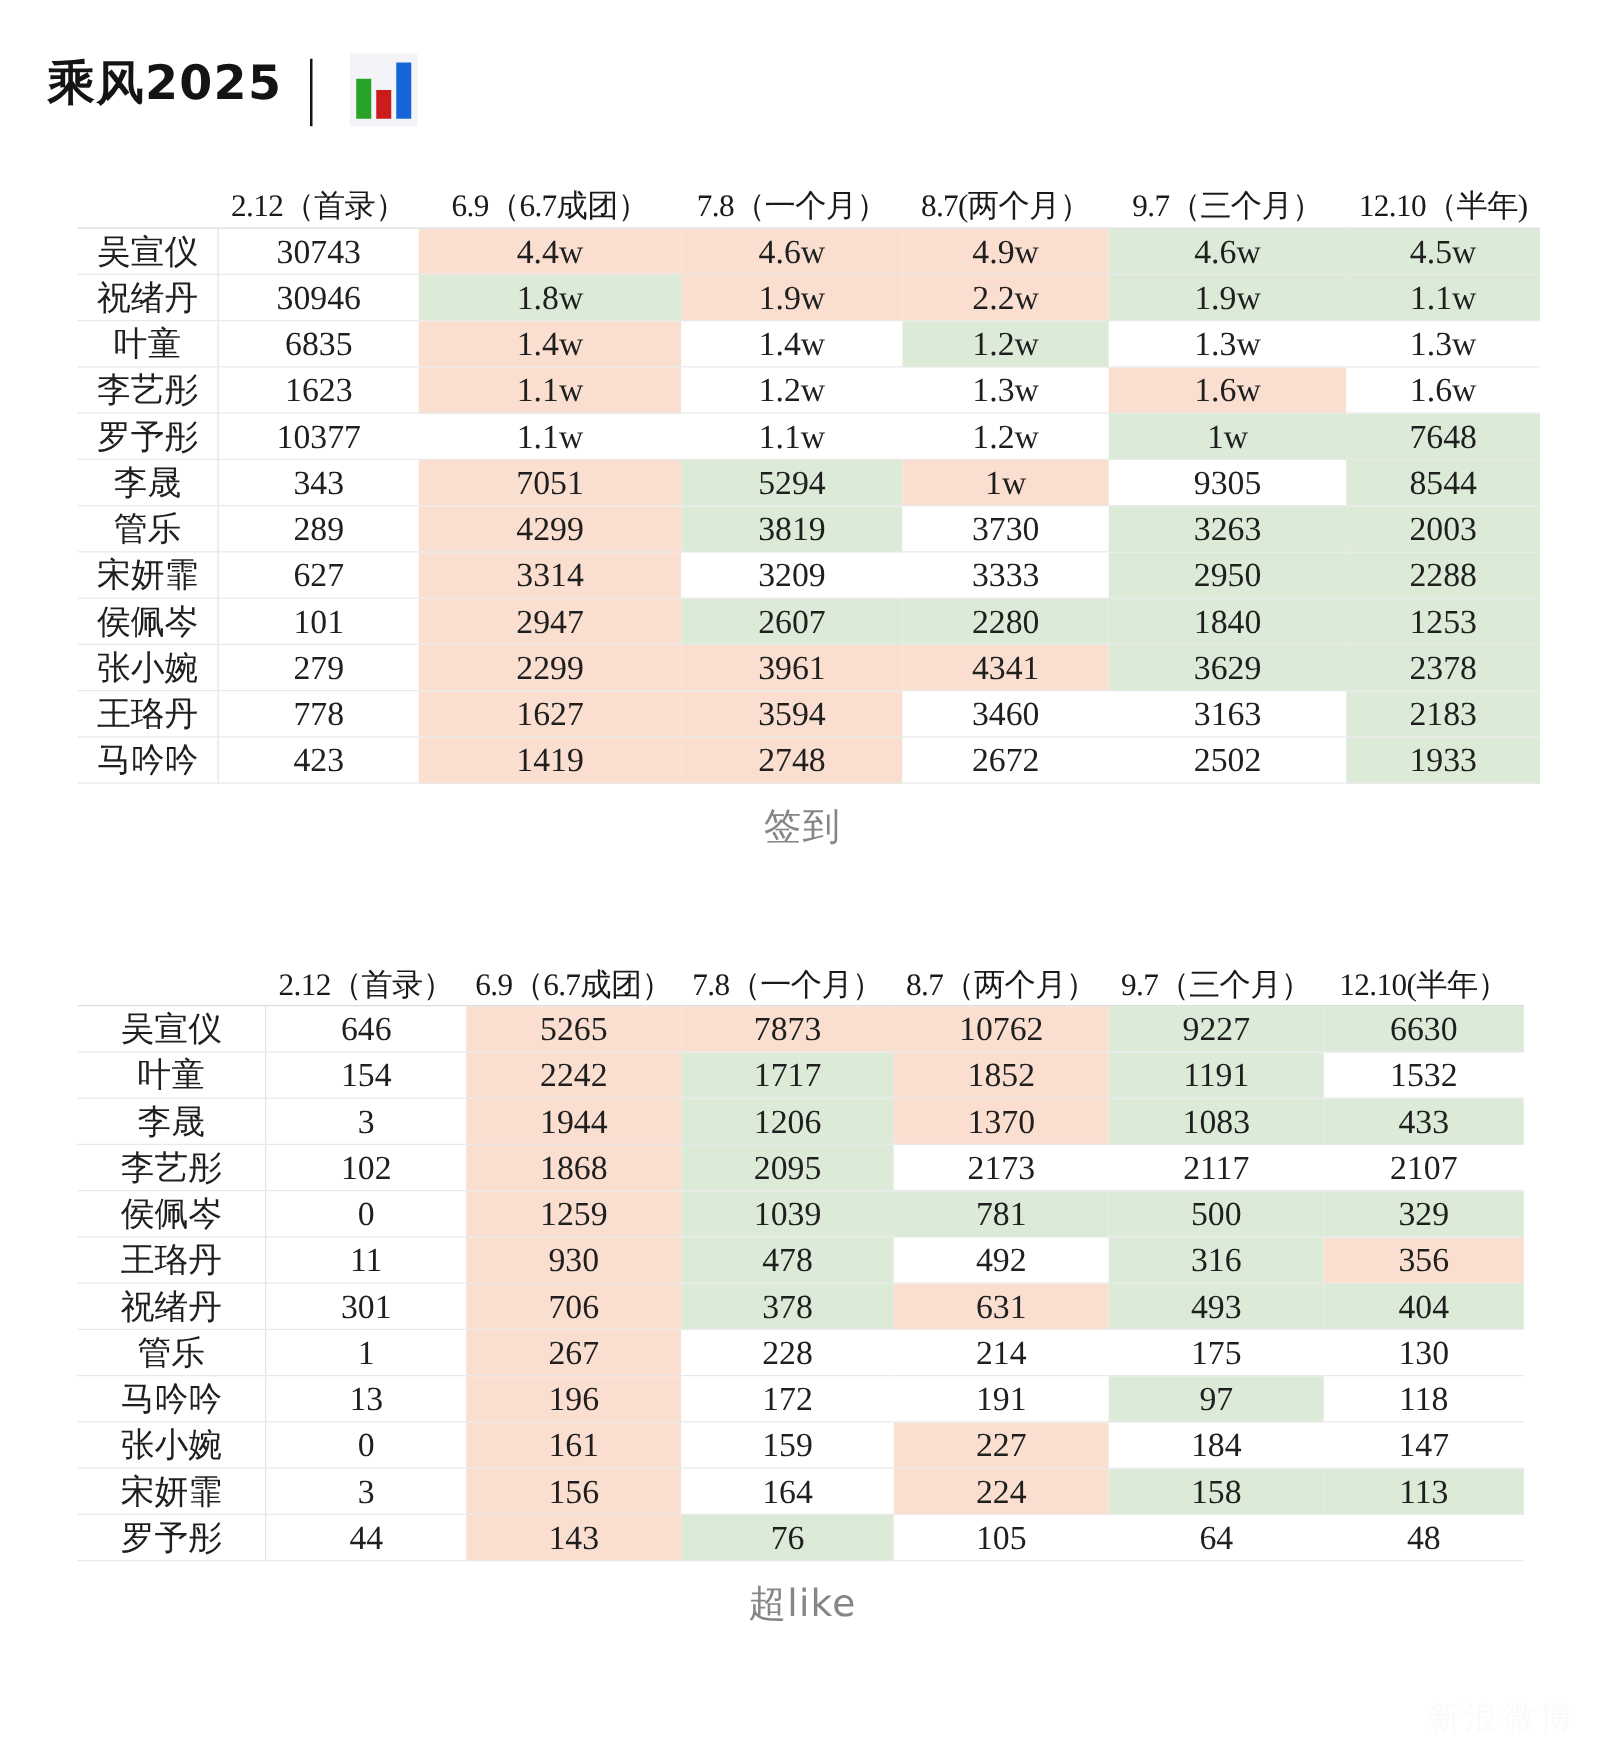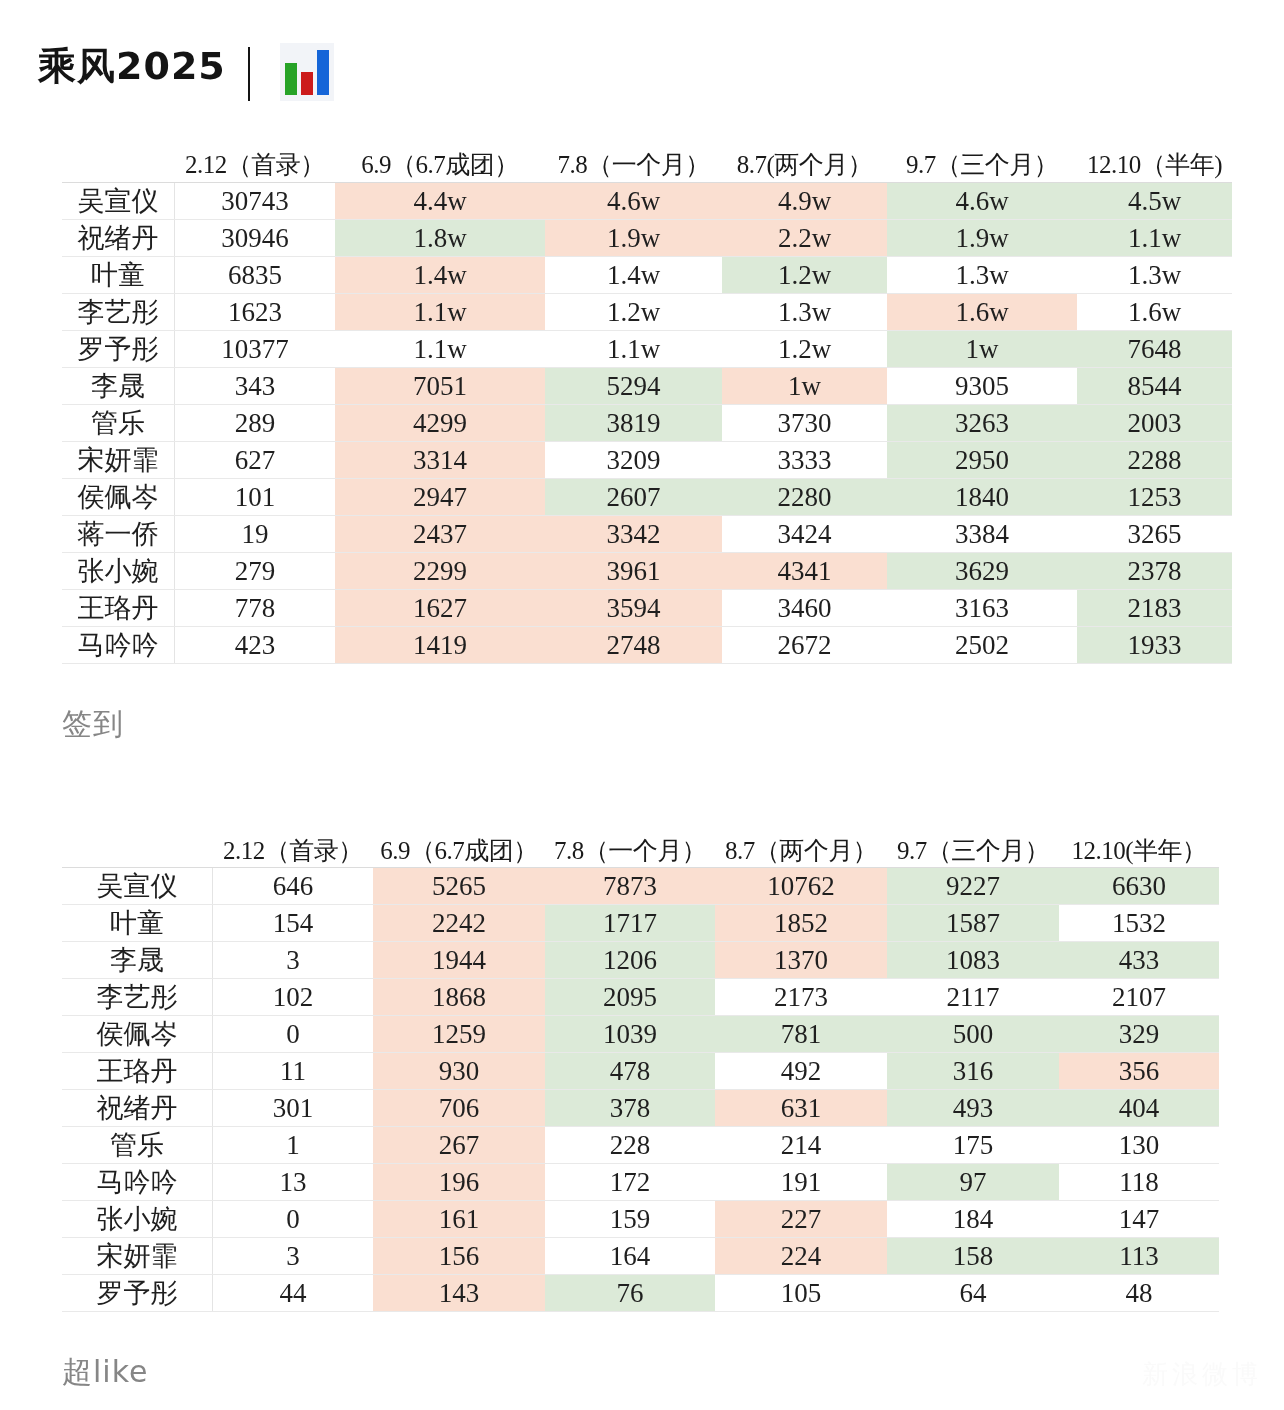--- a/index.html
+++ b/index.html
@@ -111,24 +111,25 @@
   #table-2 th, #table-2 td { height: 34px; }
   #table-2 .c-name { width: 150px; }
   #table-2 .c-0    { width: 160px; }
   #table-2 .c-1    { width: 172px; }
   #table-2 .c-2    { width: 170px; }
   #table-2 .c-3    { width: 172px; }
   #table-2 .c-4    { width: 172px; }
   #table-2 .c-5    { width: 160px; }
 
   .table-caption {
+    text-align: center;
     font-family: "DejaVu Sans", "Liberation Sans", sans-serif;
     font-size: 30px;
     color: #868686;
-    margin-top: 40px;
+    margin-top: 14px;
     margin-left: 62px;
     width: 1160px;
     letter-spacing: 1px;
   }
 
   .watermark {
     position: absolute;
     right: 22px;
     bottom: 18px;
     font-size: 26px;
@@ -240,29 +241,20 @@
         <tr>
           <td class="name-cell c-name">侯佩岑</td>
           <td class="c-0 hl-none">101</td>
           <td class="c-1 hl-pink">2947</td>
           <td class="c-2 hl-green">2607</td>
           <td class="c-3 hl-green">2280</td>
           <td class="c-4 hl-green">1840</td>
           <td class="c-5 hl-green">1253</td>
         </tr>
         <tr>
-          <td class="name-cell c-name">蒋一侨</td>
-          <td class="c-0 hl-none">19</td>
-          <td class="c-1 hl-pink">2437</td>
-          <td class="c-2 hl-pink">3342</td>
-          <td class="c-3 hl-none">3424</td>
-          <td class="c-4 hl-none">3384</td>
-          <td class="c-5 hl-none">3265</td>
-        </tr>
-        <tr>
           <td class="name-cell c-name">张小婉</td>
           <td class="c-0 hl-none">279</td>
           <td class="c-1 hl-pink">2299</td>
           <td class="c-2 hl-pink">3961</td>
           <td class="c-3 hl-pink">4341</td>
           <td class="c-4 hl-green">3629</td>
           <td class="c-5 hl-green">2378</td>
         </tr>
         <tr>
           <td class="name-cell c-name">王珞丹</td>
@@ -309,21 +301,21 @@
           <td class="c-3 hl-pink">10762</td>
           <td class="c-4 hl-green">9227</td>
           <td class="c-5 hl-green">6630</td>
         </tr>
         <tr>
           <td class="name-cell c-name">叶童</td>
           <td class="c-0 hl-none">154</td>
           <td class="c-1 hl-pink">2242</td>
           <td class="c-2 hl-green">1717</td>
           <td class="c-3 hl-pink">1852</td>
-          <td class="c-4 hl-green">1587</td>
+          <td class="c-4 hl-green">1191</td>
           <td class="c-5 hl-none">1532</td>
         </tr>
         <tr>
           <td class="name-cell c-name">李晟</td>
           <td class="c-0 hl-none">3</td>
           <td class="c-1 hl-pink">1944</td>
           <td class="c-2 hl-green">1206</td>
           <td class="c-3 hl-pink">1370</td>
           <td class="c-4 hl-green">1083</td>
           <td class="c-5 hl-green">433</td>

